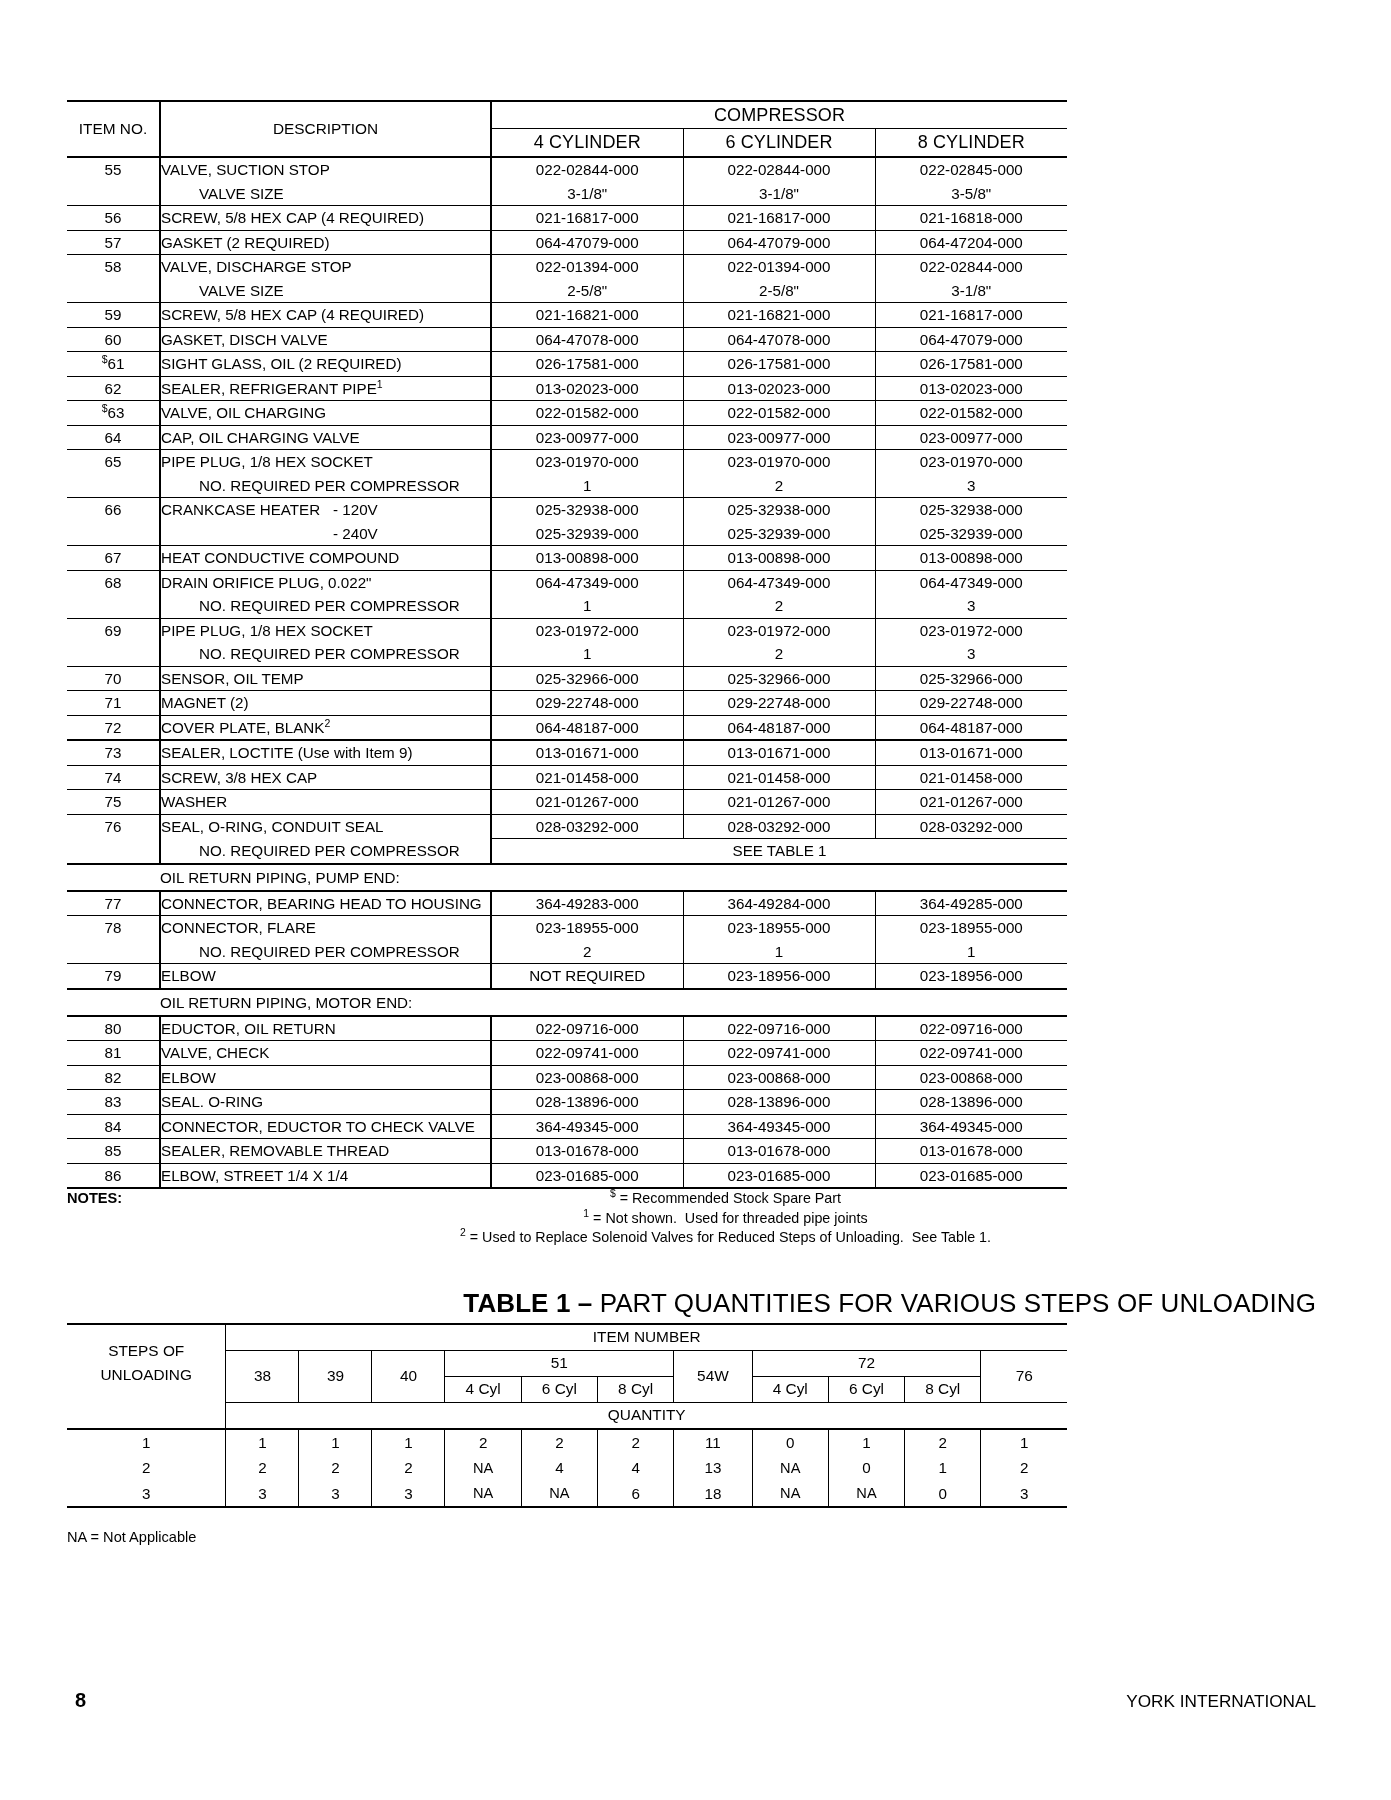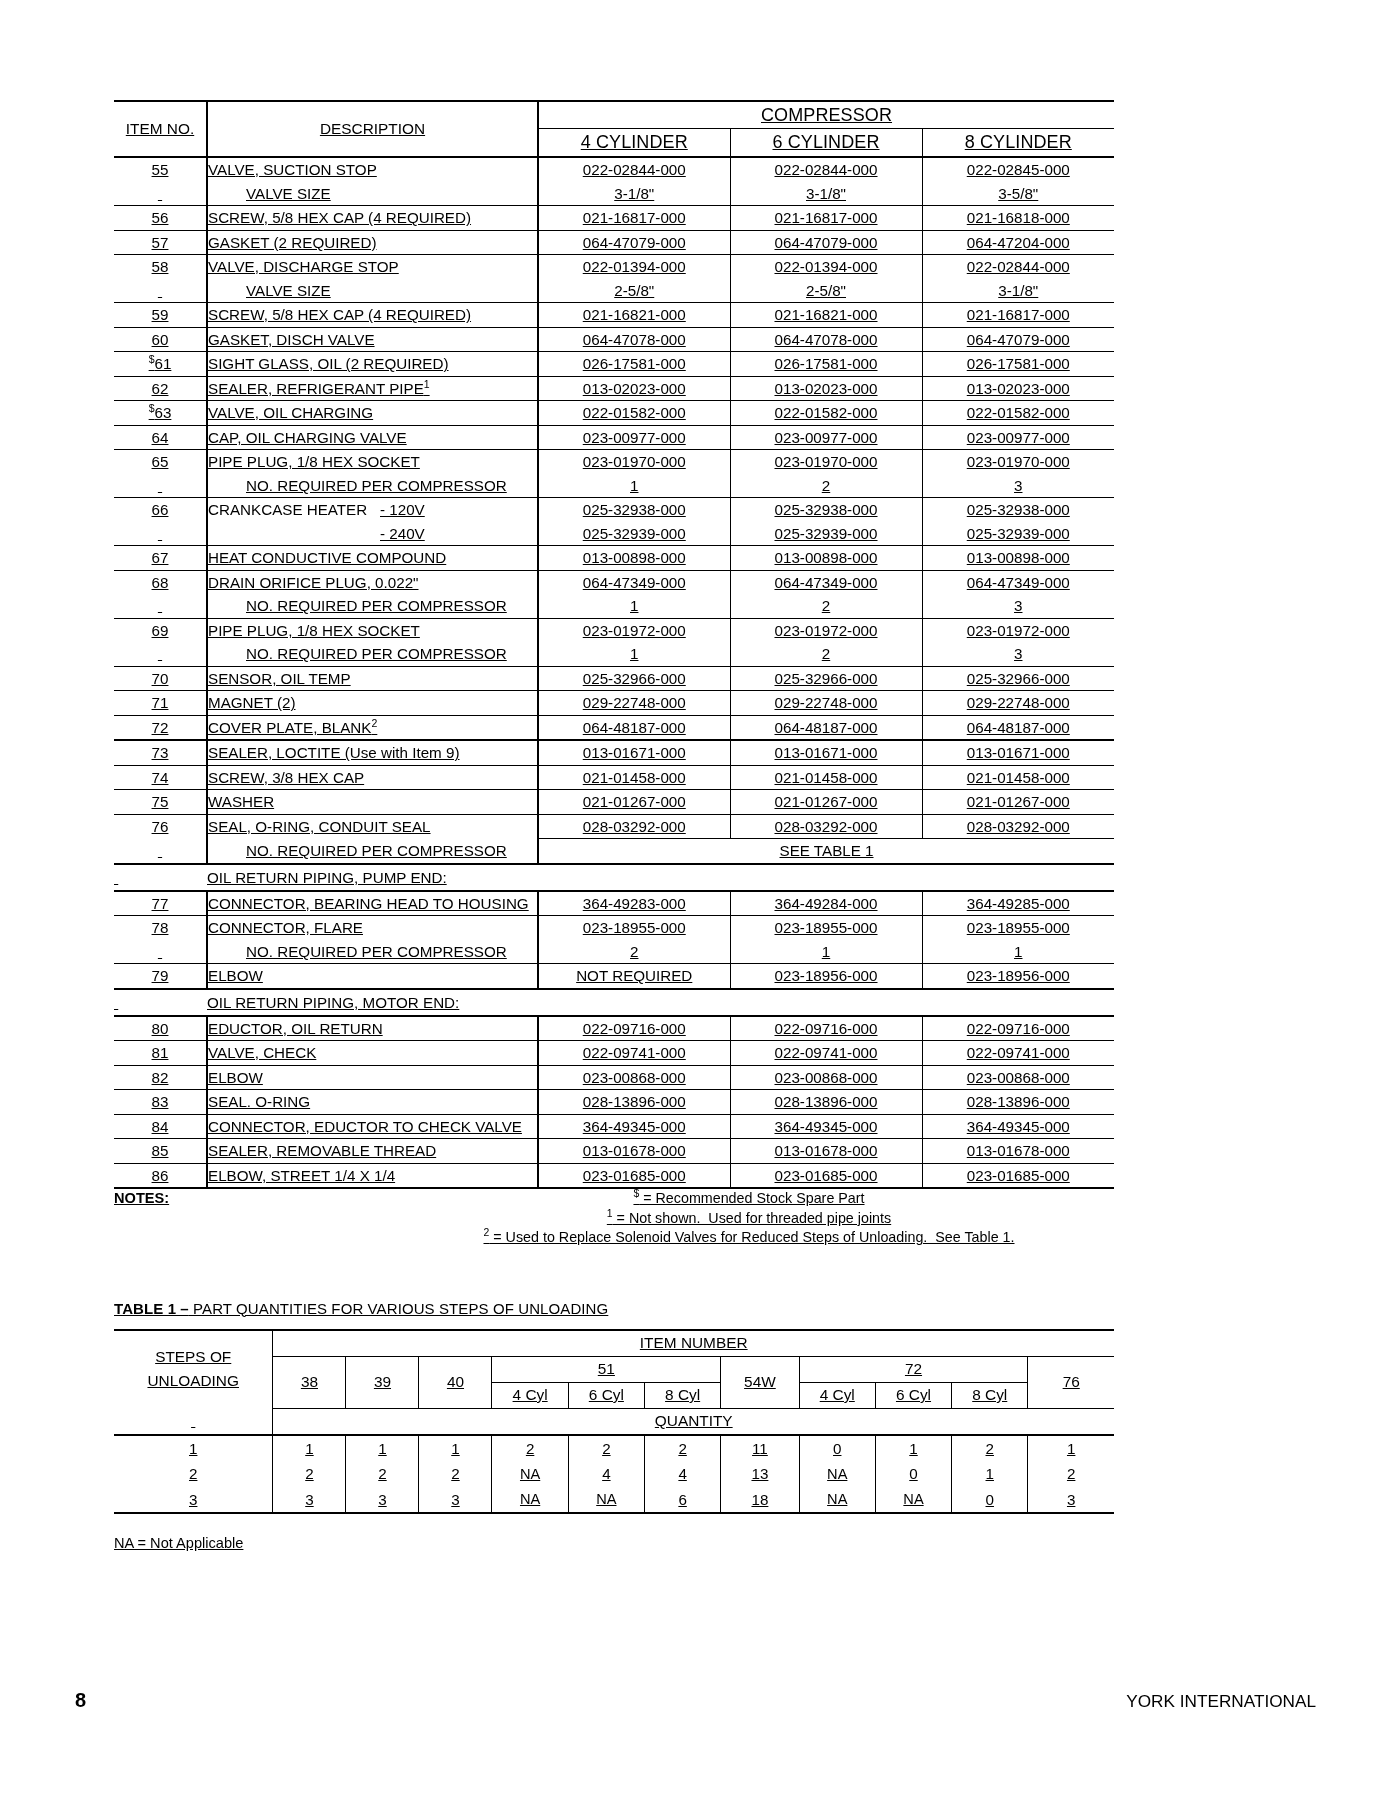--- a/index.html
+++ b/index.html
@@ -12,22 +12,21 @@
     height: 1800px;
     font-family: "Liberation Sans", sans-serif;
     color: #000000;
     -webkit-font-smoothing: antialiased;
   }
   .page {
     position: relative;
     width: 1391px;
     height: 1800px;
     box-sizing: border-box;
-    padding: 100px 75px 0 114px;
-    text-decoration: underline;
+    padding: 100px 75px 0 67px;
   }
 
   
   table.parts {
     width: 1000px;
     border-collapse: collapse;
     table-layout: fixed;
     font-size: 15.2px;
   }
   table.parts col.c-item   { width: 93px;  }
@@ -117,28 +116,29 @@
   .notes-body { flex: 1; }
   .note-line { white-space: pre; text-align: center; }
   .note-line sup {
     font-size: 10.4px;
     vertical-align: super;
     line-height: 0;
   }
 
   
   .t1-title {
-    margin-top: 52px;
-    font-size: 15px;
+    margin-top: 40px;
+    font-size: 26px;
     letter-spacing: .1px;
+    text-align: right;
   }
   .t1-title b { font-weight: bold; }
 
   table.t1 {
-    margin-top: 12px;
+    margin-top: 4px;
     width: 1000px;
     border-collapse: collapse;
     table-layout: fixed;
     font-size: 15.2px;
   }
   table.t1 .t1-steps    { width: 148px; }
   table.t1 .t1-col      { width: 68px;  }
   table.t1 .t1-sub      { width: 71px;  }
   table.t1 .t1-54w      { width: 73px;  }
   table.t1 .t1-76       { width: 80px;  }

